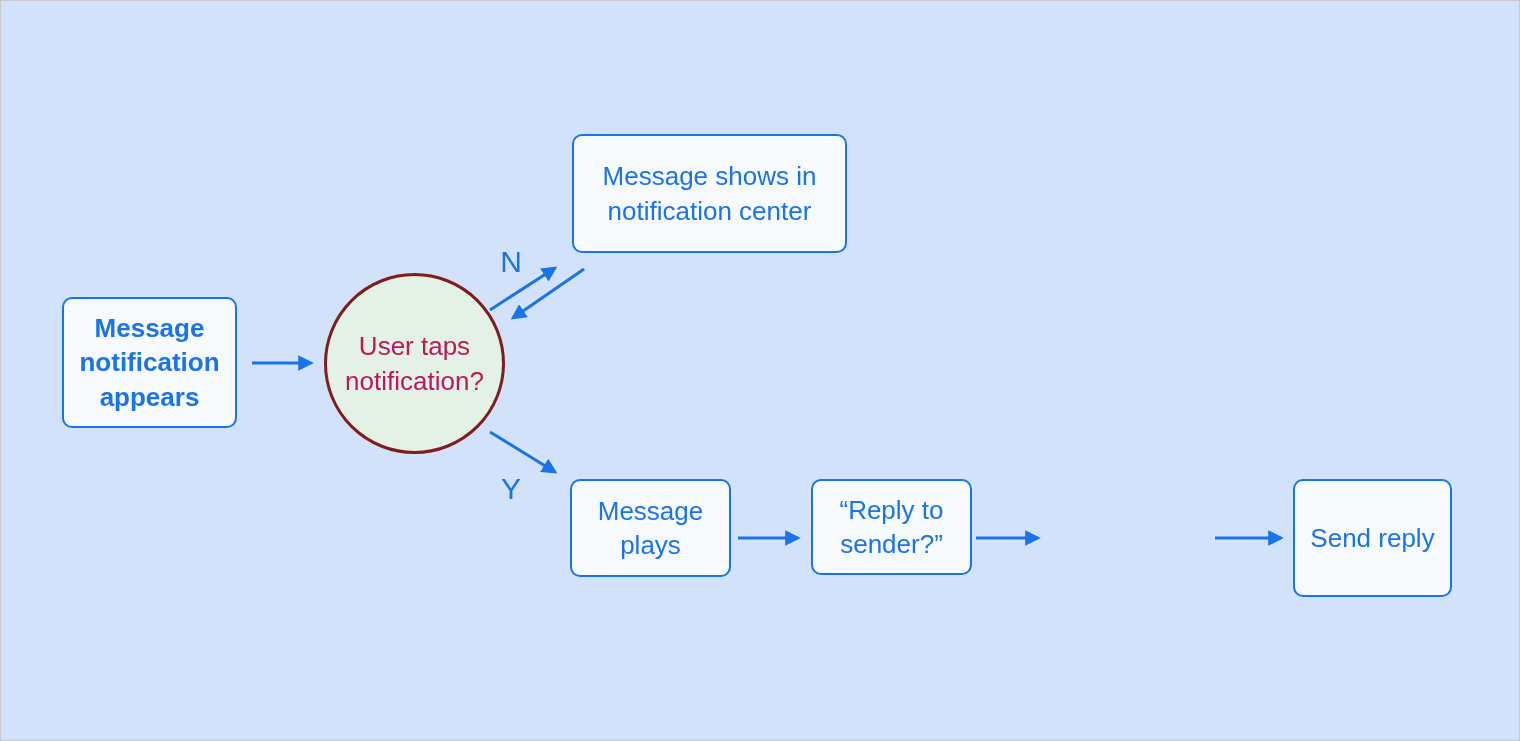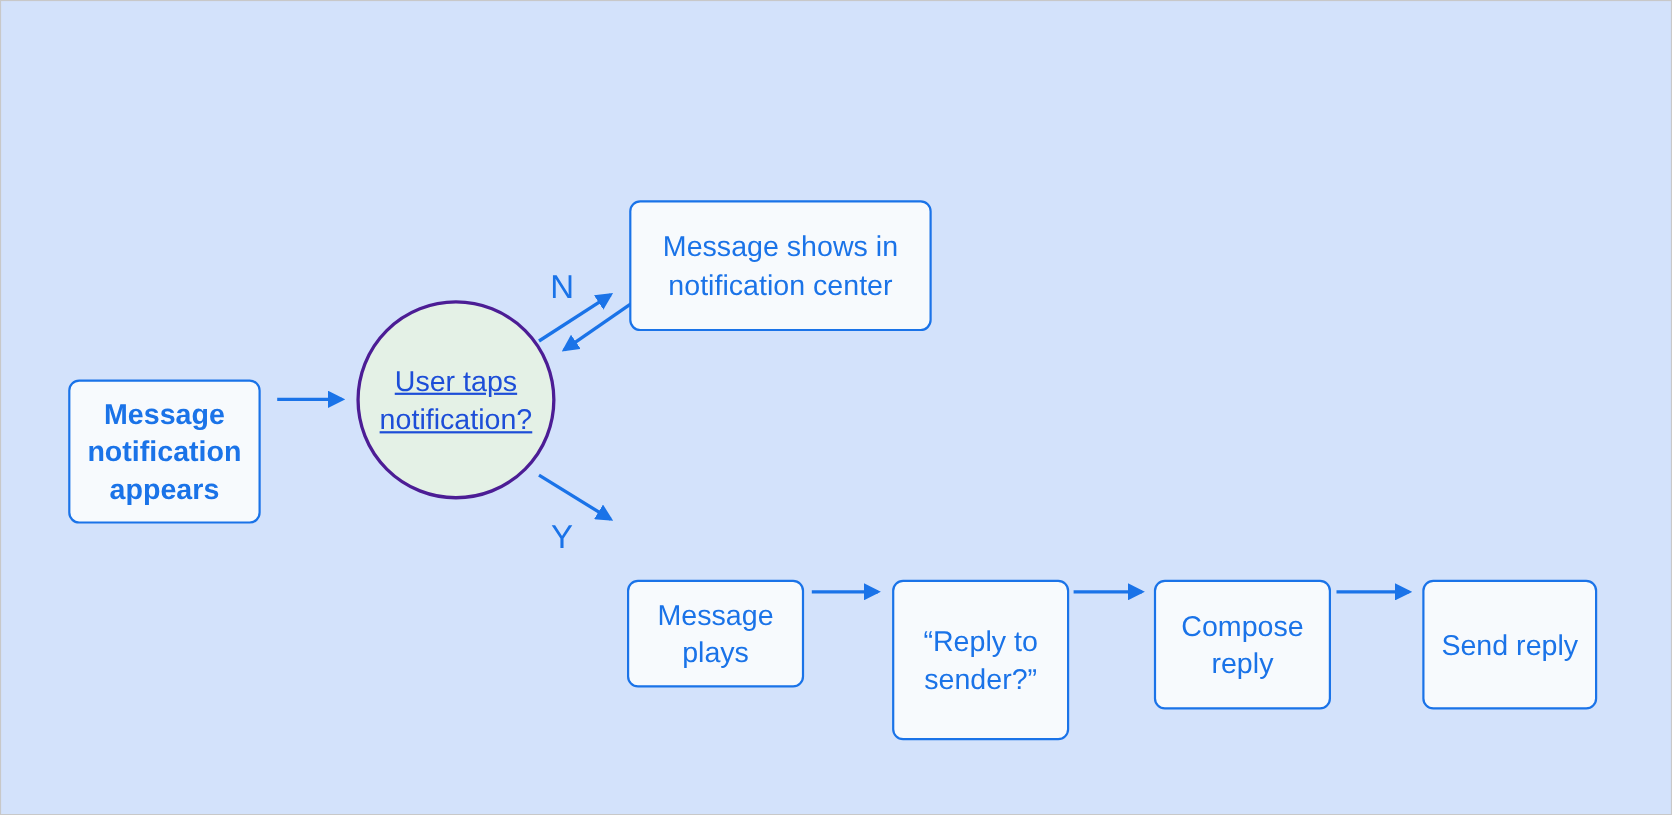--- a/index.html
+++ b/index.html
@@ -34,28 +34,26 @@
     text-align: center;
     font-size: 26px;
     line-height: 1.32;
     padding: 6px 10px;
   }
   .node.process {
     background: #f7fafd;
     border: 2.5px solid #1a73e8;
     border-radius: 10px;
     color: #1a73e8;
-    margin-top: 48px;
   }
   .node.decision {
     background: #e4f1e6;
-    border: 3px solid #4c1d95;
+    border: 3px solid #7f1d1d;
     border-radius: 50%;
-    color: #1d4ed8;
-    text-decoration: underline;
+    color: #be185d;
   }
   .edge-label {
     position: absolute;
     color: #1a73e8;
     font-size: 30px;
     line-height: 1;
     text-align: center;
   }
 </style>
 </head>
@@ -89,27 +87,24 @@
   </div>
 
   <div class="node process" style="left:571px; top:133px; width:275px; height:119px;">
     <span>Message shows in notification center</span>
   </div>
 
   <div class="node process" style="left:569px; top:478px; width:161px; height:98px;">
     <span>Message plays</span>
   </div>
 
-  <div class="node process" style="left:810px; top:478px; width:161px; height:146px;">
+  <div class="node process" style="left:810px; top:478px; width:161px; height:96px;">
     <span>“Reply to sender?”</span>
   </div>
 
-  <div class="node process" style="left:1048px; top:478px; width:161px; height:118px;">
-    <span>Compose reply</span>
-  </div>
 
   <div class="node process" style="left:1292px; top:478px; width:159px; height:118px;">
     <span>Send reply</span>
   </div>
 
   <div class="edge-label" style="left:494px; top:246px; width:32px;">N</div>
 
   <div class="edge-label" style="left:494px; top:473px; width:32px;">Y</div>
 
 </div>

